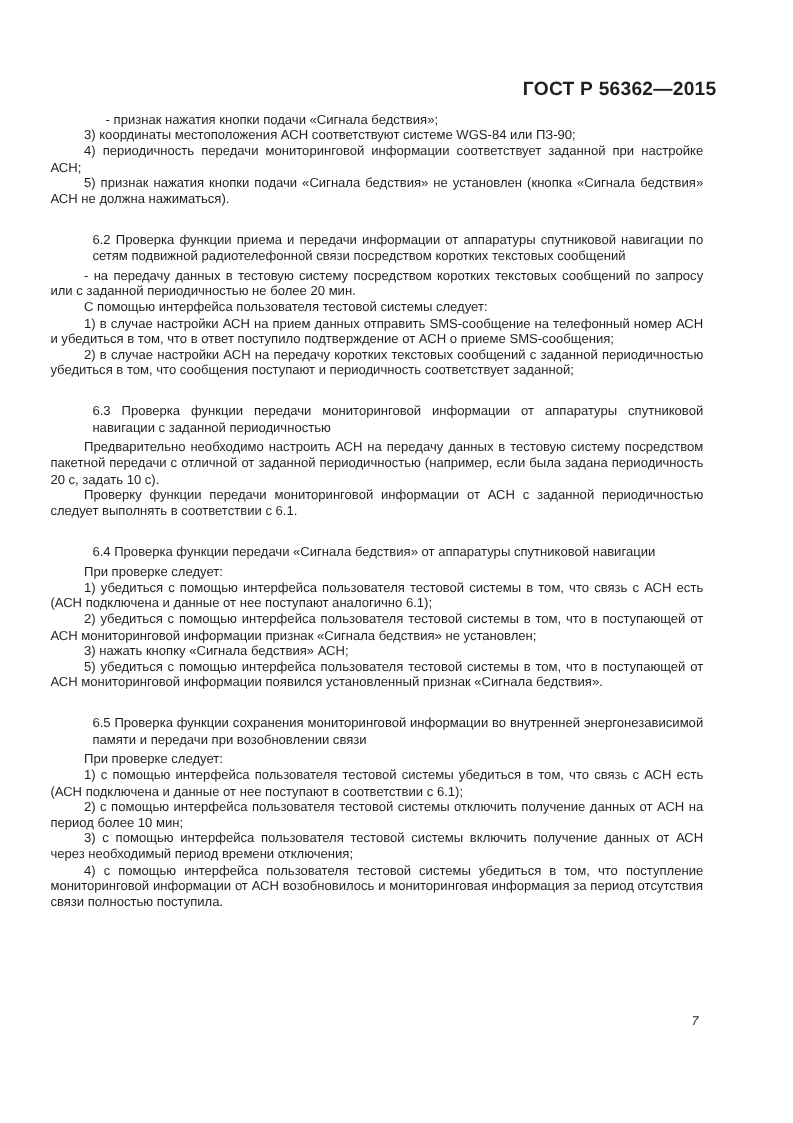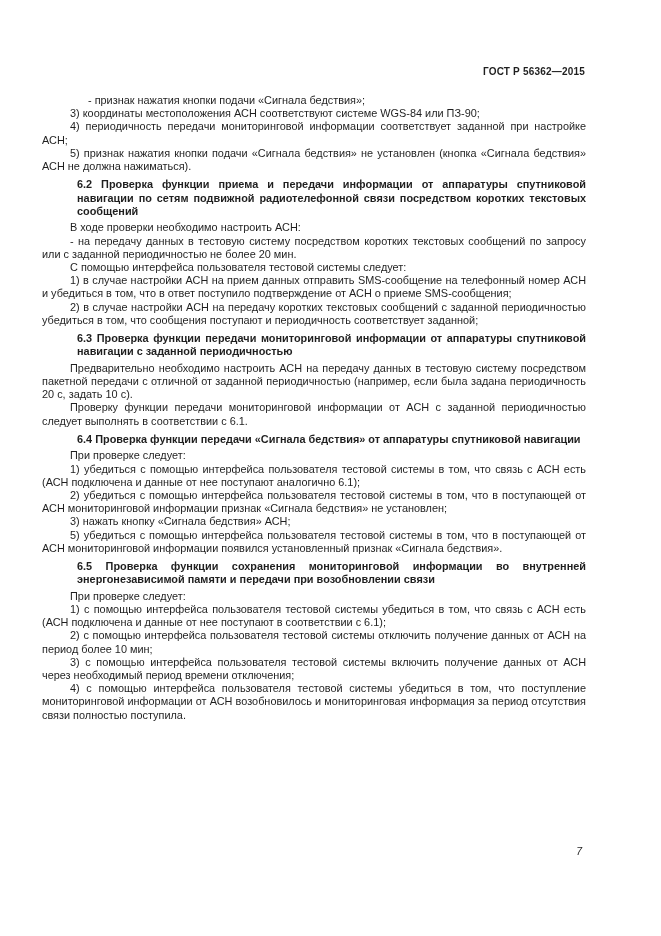--- a/index.html
+++ b/index.html
@@ -18,46 +18,46 @@
     height: 936px;
     background: var(--page-bg);
     font-family: "Liberation Sans", sans-serif;
     color: var(--text-color);
     overflow: hidden;
   }
   .doc-header {
     position: absolute;
     top: 66px;
     left: 42px;
-    right: 76px;
+    right: 64px;
     text-align: right;
     font-weight: 700;
-    font-size: 10px;
+    font-size: 16px;
     letter-spacing: 0.2px;
   }
   .content {
     position: absolute;
     top: 94px;
     left: 42px;
     width: 544px;
     font-size: 10.9px;
     line-height: 13.2px;
     text-align: justify;
   }
   .content p {
     margin: 0;
     text-indent: 28px;
   }
   .content p.item-nested {
     text-indent: 46px;
   }
   .content p.heading {
-    font-weight: 700;
+    font-weight: 400;
     text-indent: 0;
-    margin: 5px 0 3px 35px;
+    margin: 21px 0 3px 35px;
     line-height: 13.4px;
   }
   .page-number {
     position: absolute;
     top: 845px;
     right: 79px;
     font-size: 10.5px;
     font-style: italic;
   }
 </style>
@@ -66,21 +66,20 @@
 
 <div class="page">
   <div class="doc-header">ГОСТ Р 56362—2015</div>
 
   <div class="content">
       <p class="item-nested">- признак нажатия кнопки подачи «Сигнала бедствия»;</p>
       <p class="item">3) координаты местоположения АСН соответствуют системе WGS-84 или ПЗ-90;</p>
       <p class="item">4) периодичность передачи мониторинговой информации соответствует заданной при настройке АСН;</p>
       <p class="item">5) признак нажатия кнопки подачи «Сигнала бедствия» не установлен (кнопка «Сигнала бедствия» АСН не должна нажиматься).</p>
       <p class="heading">6.2 Проверка функции приема и передачи информации от аппаратуры спутниковой навигации по сетям подвижной радиотелефонной связи посредством коротких текстовых сообщений</p>
-      <p class="para">В ходе проверки необходимо настроить АСН:</p>
       <p class="item">- на передачу данных в тестовую систему посредством коротких текстовых сообщений по запросу или с заданной периодичностью не более 20 мин.</p>
       <p class="para">С помощью интерфейса пользователя тестовой системы следует:</p>
       <p class="item">1) в случае настройки АСН на прием данных отправить SMS-сообщение на телефонный номер АСН и убедиться в том, что в ответ поступило подтверждение от АСН о приеме SMS-сообщения;</p>
       <p class="item">2) в случае настройки АСН на передачу коротких текстовых сообщений с заданной периодичностью убедиться в том, что сообщения поступают и периодичность соответствует заданной;</p>
       <p class="heading">6.3 Проверка функции передачи мониторинговой информации от аппаратуры спутниковой навигации с заданной периодичностью</p>
       <p class="para">Предварительно необходимо настроить АСН на передачу данных в тестовую систему посредством пакетной передачи с отличной от заданной периодичностью (например, если была задана периодичность 20 с, задать 10 с).</p>
       <p class="para">Проверку функции передачи мониторинговой информации от АСН с заданной периодичностью следует выполнять в соответствии с 6.1.</p>
       <p class="heading">6.4 Проверка функции передачи «Сигнала бедствия» от аппаратуры спутниковой навигации</p>
       <p class="para">При проверке следует:</p>
       <p class="item">1) убедиться с помощью интерфейса пользователя тестовой системы в том, что связь с АСН есть (АСН подключена и данные от нее поступают аналогично 6.1);</p>

